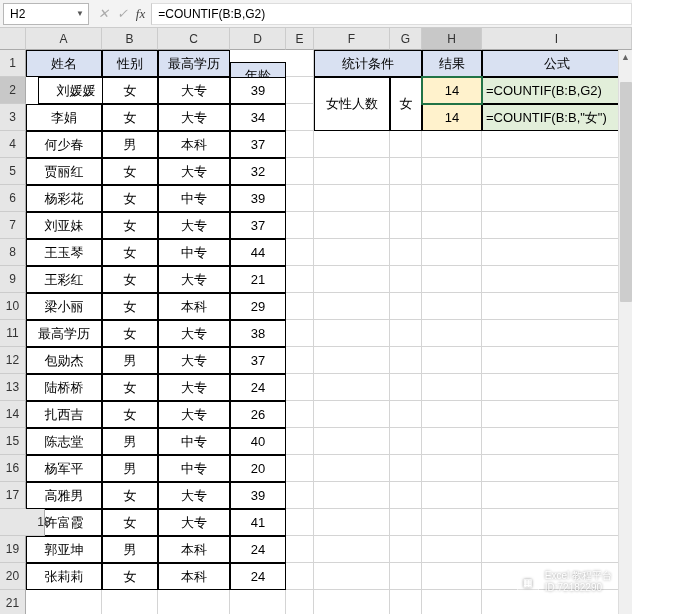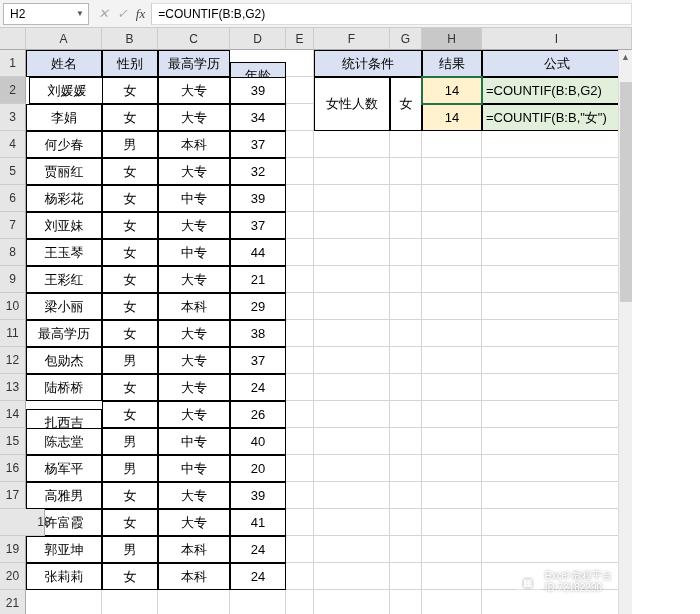--- a/index.html
+++ b/index.html
@@ -222,21 +222,21 @@
         <div class="cell blank-border" style="left: 606px; top: 513px; width: 54px; height: 27px;"></div>
         <div class="cell blank-border" style="left: 606px; top: 540px; width: 54px; height: 27px;"></div>
         <div class="cell blank-border" style="left: 0px; top: 540px; width: 76px; height: 27px;"></div>
         <div class="cell blank-border" style="left: 76px; top: 540px; width: 56px; height: 27px;"></div>
         <div class="cell blank-border" style="left: 132px; top: 540px; width: 72px; height: 27px;"></div>
         <div class="cell blank-border" style="left: 204px; top: 540px; width: 56px; height: 27px;"></div>
         <div class="cell bordered hdrblue" style="left: 0px; top: 0px; width: 76px; height: 27px;">姓名</div>
         <div class="cell bordered hdrblue" style="left: 76px; top: 0px; width: 56px; height: 27px;">性别</div>
         <div class="cell bordered hdrblue" style="left: 132px; top: 0px; width: 72px; height: 27px;">最高学历</div>
         <div class="cell bordered hdrblue" style="left: 204px; top: 0px; width: 56px; height: 27px; margin-top: 12px;">年龄</div>
-        <div class="cell bordered" style="left: 3px; top: 27px; width: 76px; height: 27px;">刘媛媛</div>
+        <div class="cell bordered" style="left: 12px; top: 27px; width: 76px; height: 27px;">刘媛媛</div>
         <div class="cell bordered" style="left: 76px; top: 27px; width: 56px; height: 27px;">女</div>
         <div class="cell bordered" style="left: 132px; top: 27px; width: 72px; height: 27px;">大专</div>
         <div class="cell bordered" style="left: 204px; top: 27px; width: 56px; height: 27px;">39</div>
         <div class="cell bordered" style="left: 0px; top: 54px; width: 76px; height: 27px;">李娟</div>
         <div class="cell bordered" style="left: 76px; top: 54px; width: 56px; height: 27px;">女</div>
         <div class="cell bordered" style="left: 132px; top: 54px; width: 72px; height: 27px;">大专</div>
         <div class="cell bordered" style="left: 204px; top: 54px; width: 56px; height: 27px;">34</div>
         <div class="cell bordered" style="left: 0px; top: 81px; width: 76px; height: 27px;">何少春</div>
         <div class="cell bordered" style="left: 76px; top: 81px; width: 56px; height: 27px;">男</div>
         <div class="cell bordered" style="left: 132px; top: 81px; width: 72px; height: 27px;">本科</div>
@@ -270,21 +270,21 @@
         <div class="cell bordered" style="left: 132px; top: 270px; width: 72px; height: 27px;">大专</div>
         <div class="cell bordered" style="left: 204px; top: 270px; width: 56px; height: 27px;">38</div>
         <div class="cell bordered" style="left: 0px; top: 297px; width: 76px; height: 27px;">包勋杰</div>
         <div class="cell bordered" style="left: 76px; top: 297px; width: 56px; height: 27px;">男</div>
         <div class="cell bordered" style="left: 132px; top: 297px; width: 72px; height: 27px;">大专</div>
         <div class="cell bordered" style="left: 204px; top: 297px; width: 56px; height: 27px;">37</div>
         <div class="cell bordered" style="left: 0px; top: 324px; width: 76px; height: 27px;">陆桥桥</div>
         <div class="cell bordered" style="left: 76px; top: 324px; width: 56px; height: 27px;">女</div>
         <div class="cell bordered" style="left: 132px; top: 324px; width: 72px; height: 27px;">大专</div>
         <div class="cell bordered" style="left: 204px; top: 324px; width: 56px; height: 27px;">24</div>
-        <div class="cell bordered" style="left: 0px; top: 351px; width: 76px; height: 27px; margin-top: 8px;">扎西吉</div>
+        <div class="cell bordered" style="left: 0px; top: 351px; width: 76px; height: 27px;">扎西吉</div>
         <div class="cell bordered" style="left: 76px; top: 351px; width: 56px; height: 27px;">女</div>
         <div class="cell bordered" style="left: 132px; top: 351px; width: 72px; height: 27px;">大专</div>
         <div class="cell bordered" style="left: 204px; top: 351px; width: 56px; height: 27px;">26</div>
         <div class="cell bordered" style="left: 0px; top: 378px; width: 76px; height: 27px;">陈志堂</div>
         <div class="cell bordered" style="left: 76px; top: 378px; width: 56px; height: 27px;">男</div>
         <div class="cell bordered" style="left: 132px; top: 378px; width: 72px; height: 27px;">中专</div>
         <div class="cell bordered" style="left: 204px; top: 378px; width: 56px; height: 27px;">40</div>
         <div class="cell bordered" style="left: 0px; top: 405px; width: 76px; height: 27px;">杨军平</div>
         <div class="cell bordered" style="left: 76px; top: 405px; width: 56px; height: 27px;">男</div>
         <div class="cell bordered" style="left: 132px; top: 405px; width: 72px; height: 27px;">中专</div>

